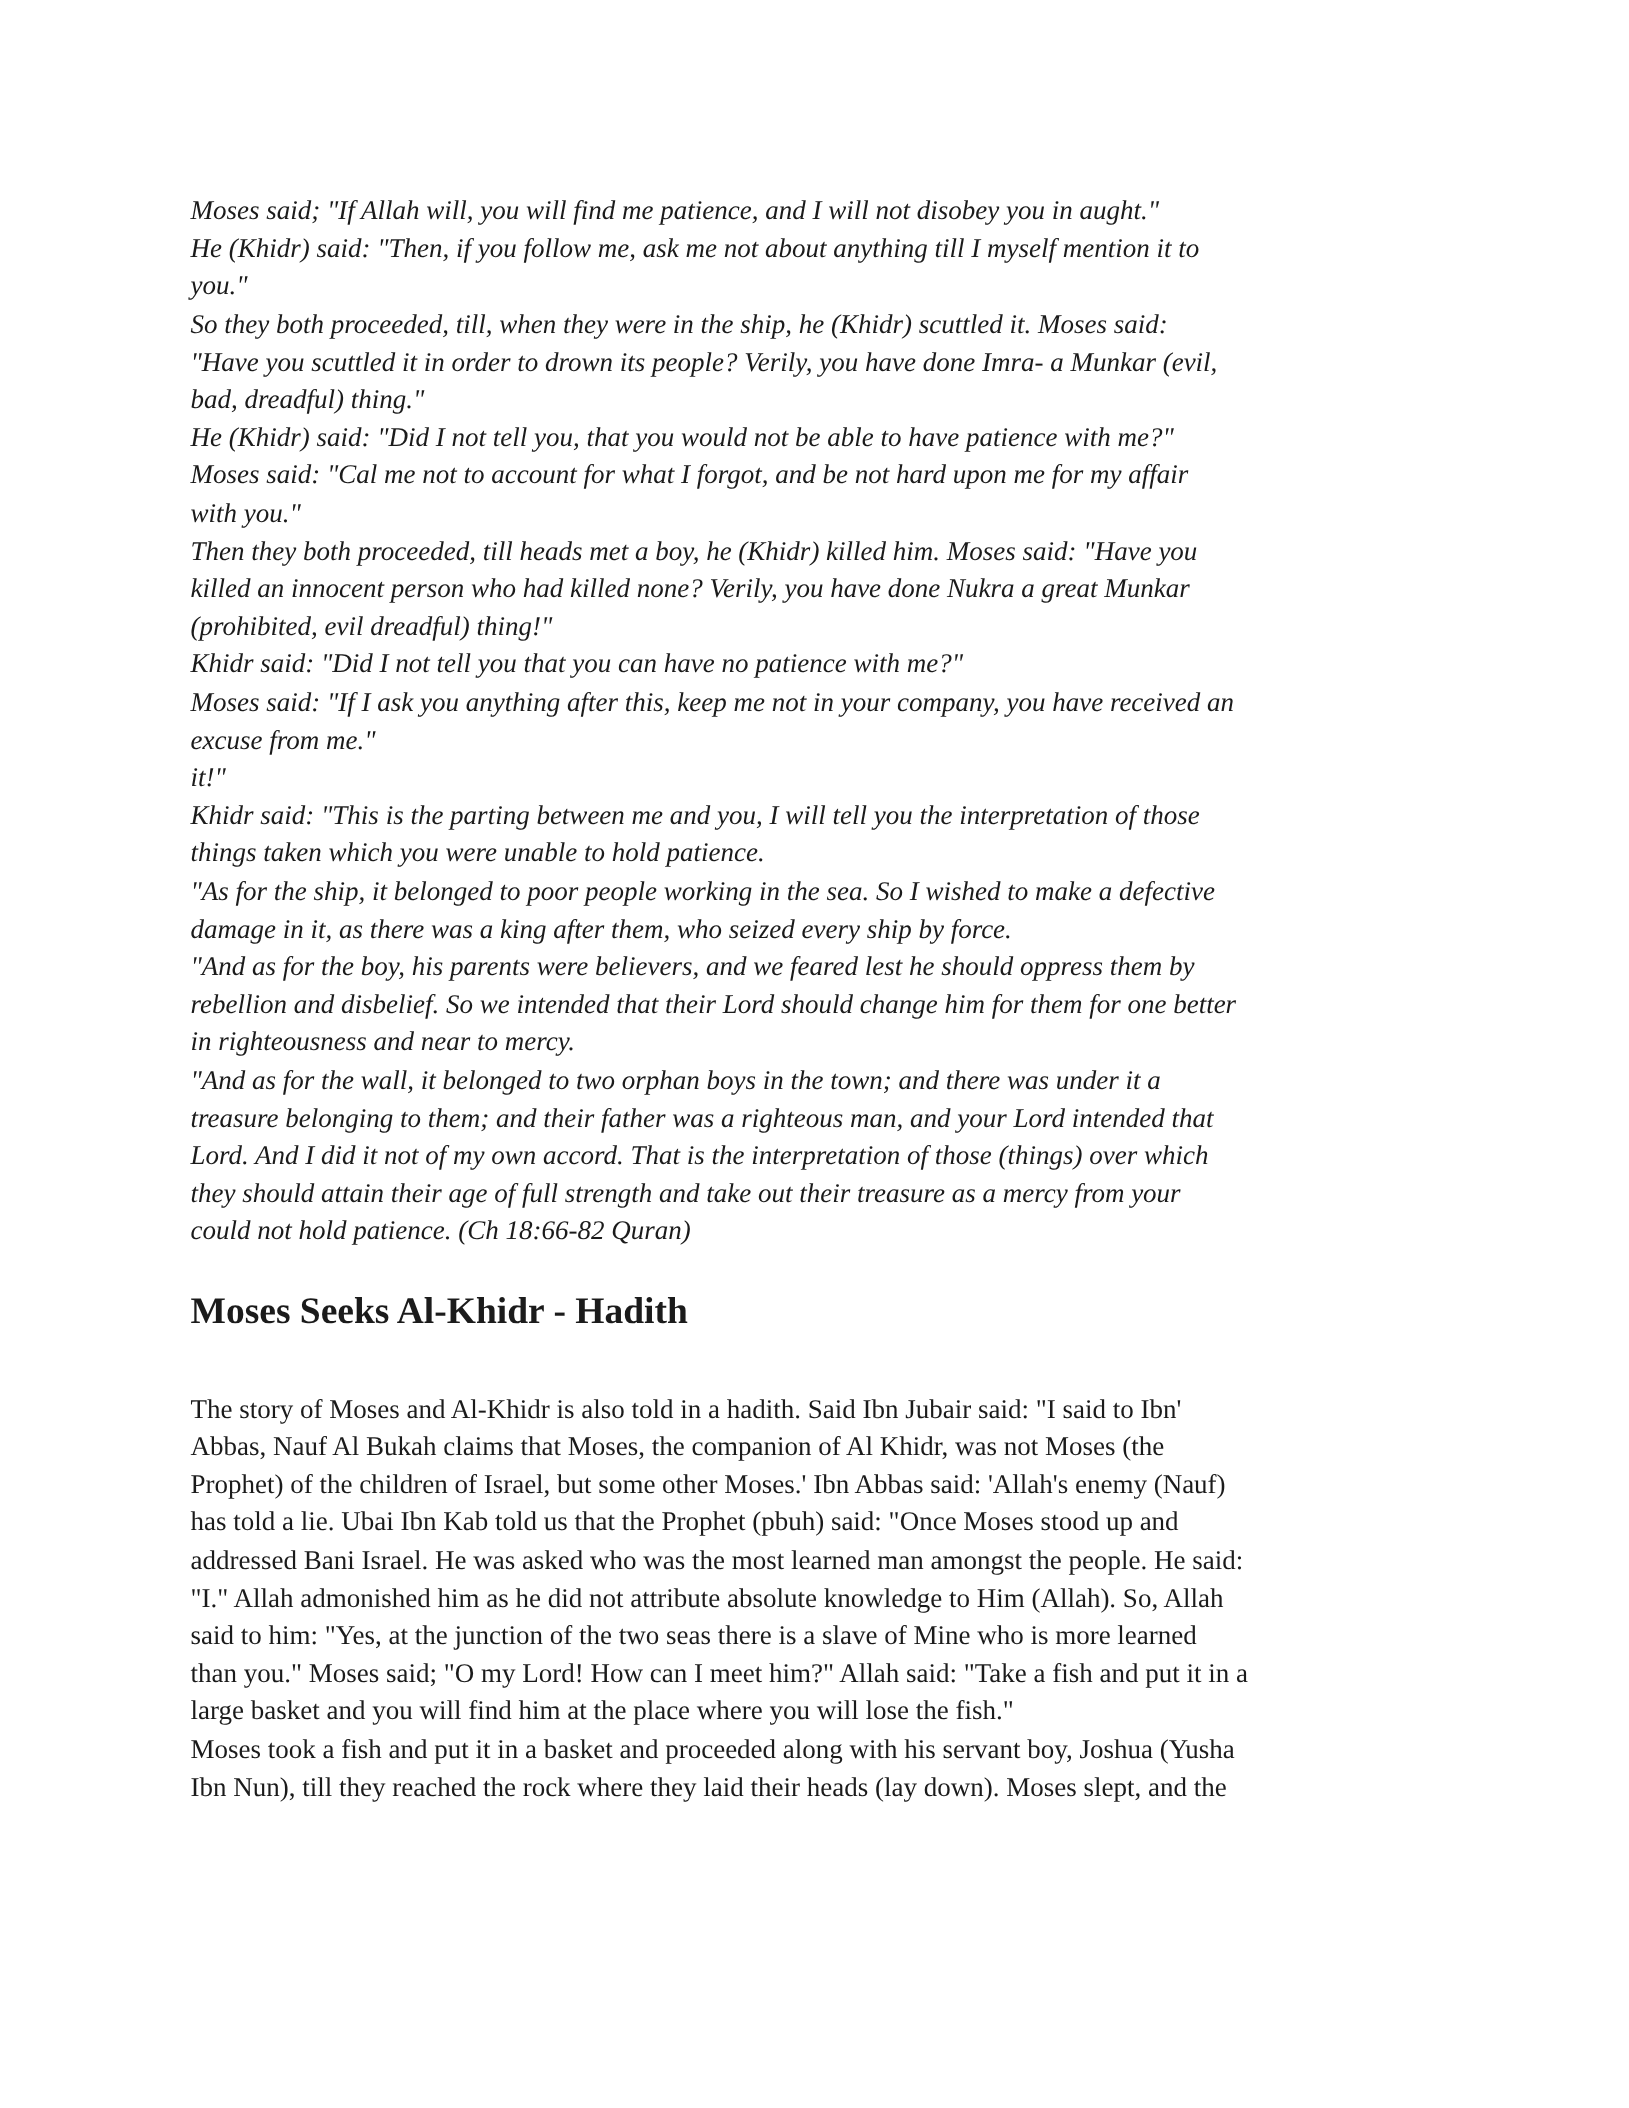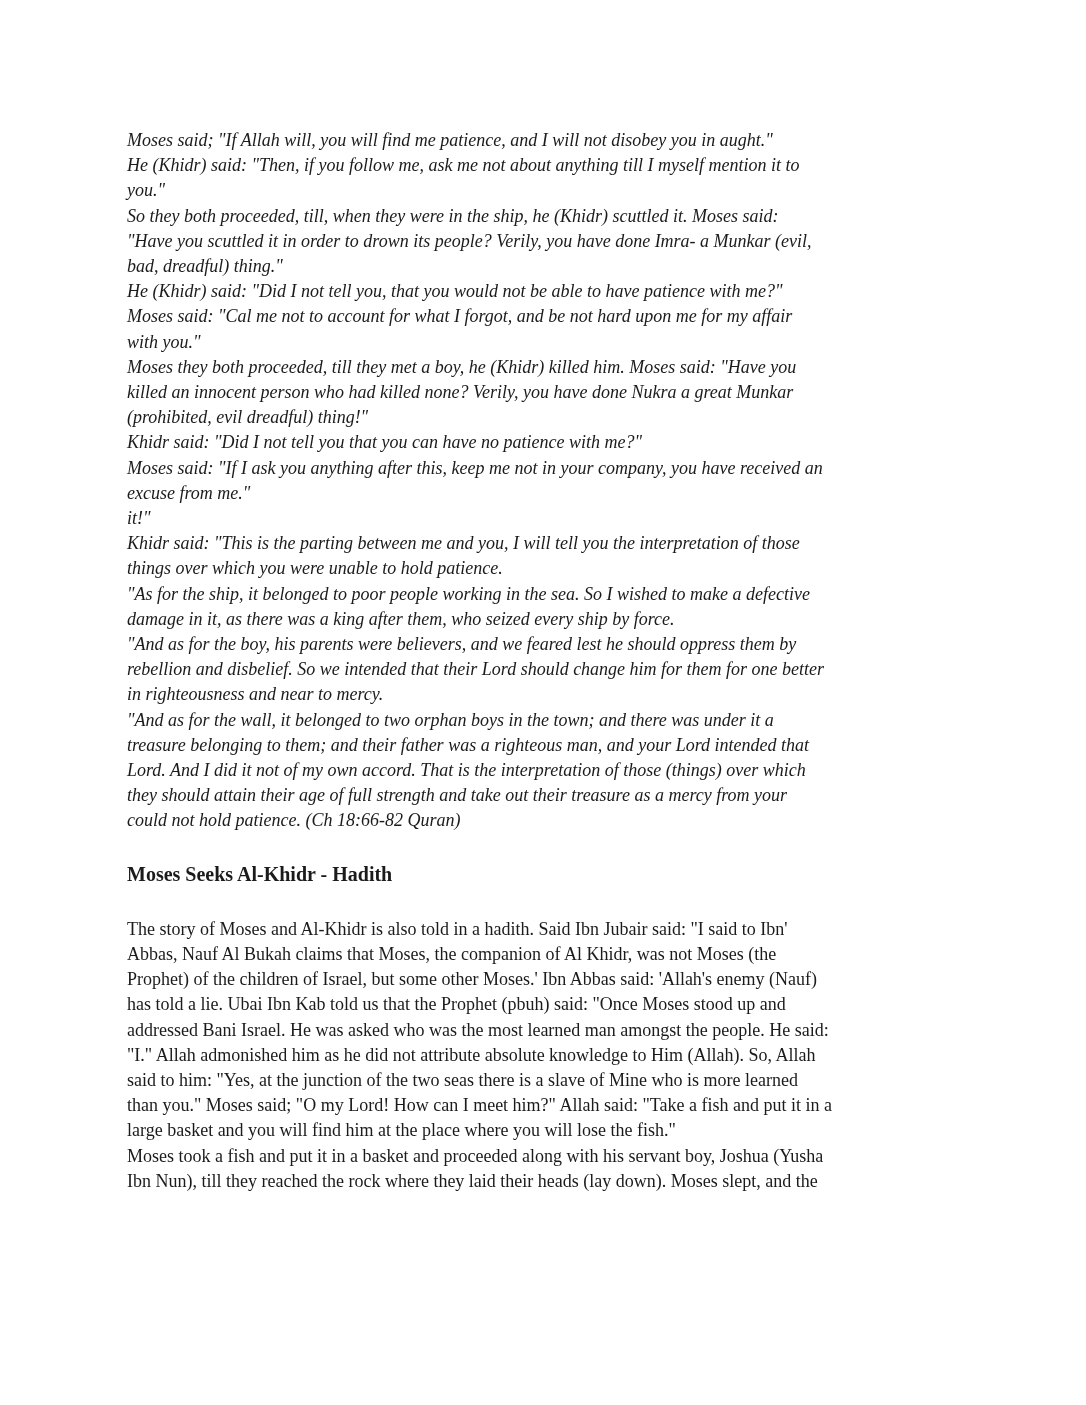--- a/index.html
+++ b/index.html
@@ -25,54 +25,54 @@
     font-size: 18px;
     line-height: 25.2px;
   }
   .passage .text-line {
     white-space: nowrap;
   }
   .quran-block {
     font-style: italic;
   }
   .section-heading {
-    font-size: 20px;
+    font-size: 25px;
     font-weight: bold;
     font-style: normal;
     line-height: 25px;
-    margin: 28px 0 30px 0;
+    margin: 28px 0 40px 0;
     white-space: nowrap;
   }
   .hadith-block {
     font-style: normal;
   }
 </style>
 </head>
 <body>
 
 <div class="page">
   <div class="passage quran-block">
       <div class="text-line">Moses said; "If Allah will, you will find me patience, and I will not disobey you in aught."</div>
       <div class="text-line">He (Khidr) said: "Then, if you follow me, ask me not about anything till I myself mention it to</div>
       <div class="text-line">you."</div>
       <div class="text-line">So they both proceeded, till, when they were in the ship, he (Khidr) scuttled it. Moses said:</div>
       <div class="text-line">"Have you scuttled it in order to drown its people? Verily, you have done Imra- a Munkar (evil,</div>
       <div class="text-line">bad, dreadful) thing."</div>
       <div class="text-line">He (Khidr) said: "Did I not tell you, that you would not be able to have patience with me?"</div>
       <div class="text-line">Moses said: "Cal me not to account for what I forgot, and be not hard upon me for my affair</div>
       <div class="text-line">with you."</div>
-      <div class="text-line">Moses they both proceeded, till they met a boy, he (Khidr) killed him. Moses said: "Have you</div>
+      <div class="text-line">Then they both proceeded, till heads met a boy, he (Khidr) killed him. Moses said: "Have you</div>
       <div class="text-line">killed an innocent person who had killed none? Verily, you have done Nukra a great Munkar</div>
       <div class="text-line">(prohibited, evil dreadful) thing!"</div>
       <div class="text-line">Khidr said: "Did I not tell you that you can have no patience with me?"</div>
       <div class="text-line">Moses said: "If I ask you anything after this, keep me not in your company, you have received an</div>
       <div class="text-line">excuse from me."</div>
       <div class="text-line">it!"</div>
       <div class="text-line">Khidr said: "This is the parting between me and you, I will tell you the interpretation of those</div>
-      <div class="text-line">things over which you were unable to hold patience.</div>
+      <div class="text-line">things taken which you were unable to hold patience.</div>
       <div class="text-line">"As for the ship, it belonged to poor people working in the sea. So I wished to make a defective</div>
       <div class="text-line">damage in it, as there was a king after them, who seized every ship by force.</div>
       <div class="text-line">"And as for the boy, his parents were believers, and we feared lest he should oppress them by</div>
       <div class="text-line">rebellion and disbelief. So we intended that their Lord should change him for them for one better</div>
       <div class="text-line">in righteousness and near to mercy.</div>
       <div class="text-line">"And as for the wall, it belonged to two orphan boys in the town; and there was under it a</div>
       <div class="text-line">treasure belonging to them; and their father was a righteous man, and your Lord intended that</div>
       <div class="text-line">Lord. And I did it not of my own accord. That is the interpretation of those (things) over which</div>
       <div class="text-line">they should attain their age of full strength and take out their treasure as a mercy from your</div>
       <div class="text-line">could not hold patience. (Ch 18:66-82 Quran)</div>

